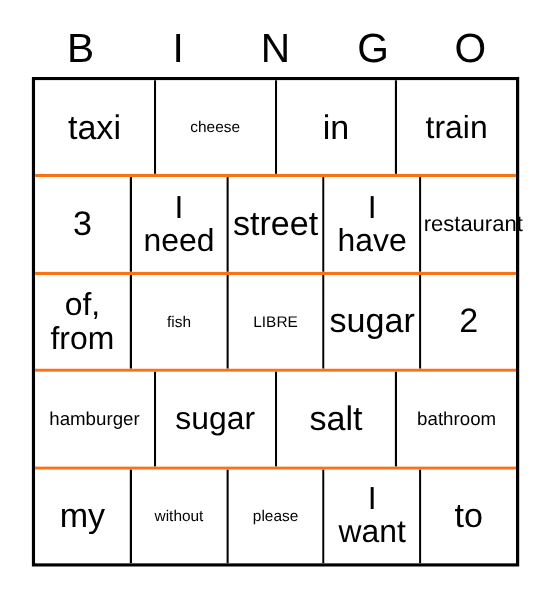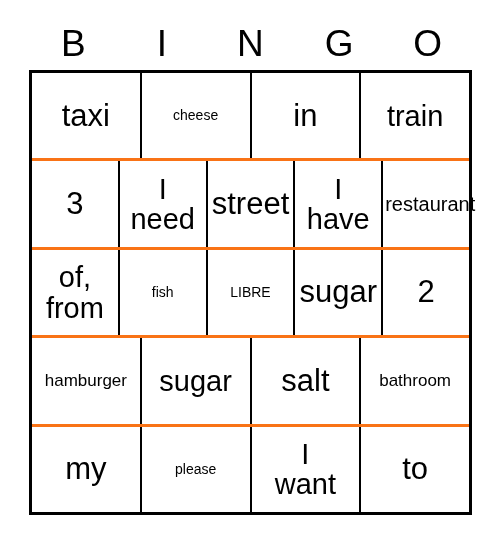--- a/index.html
+++ b/index.html
@@ -180,20 +180,23 @@
       <div class="bingo-cell">
         <span class="cell-text fs-xs">bathroom</span>
       </div>
     </div>
 
     <div class="bingo-row">
       <div class="bingo-cell">
         <span class="cell-text fs-xl">my</span>
       </div>
       <div class="bingo-cell">
+        <span class="cell-text fs-sm">without</span>
+      </div>
+      <div class="bingo-cell">
         <span class="cell-text fs-sm">please</span>
       </div>
       <div class="bingo-cell">
         <span class="cell-text fs-lg">I
 want</span>
       </div>
       <div class="bingo-cell">
         <span class="cell-text fs-xl">to</span>
       </div>
     </div>

